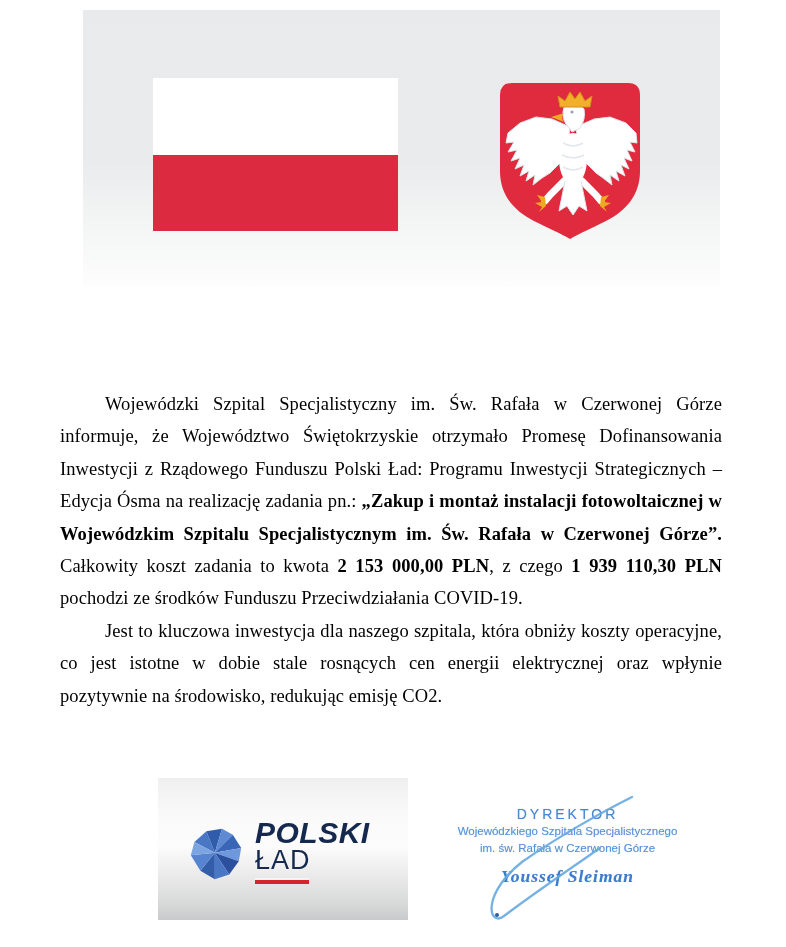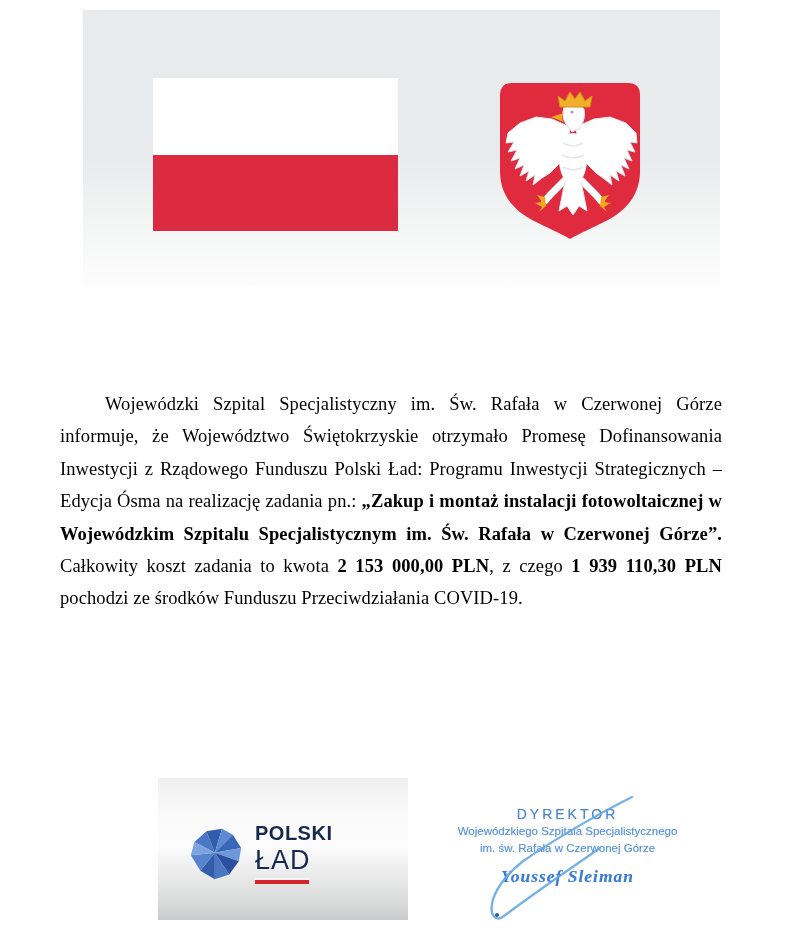--- a/index.html
+++ b/index.html
@@ -26,21 +26,21 @@
   }
   .doc-text p{margin:0;text-indent:45px;}
   .doc-text .b{font-weight:bold;}
   
   .pl-logo{
     position:absolute;left:158px;top:778px;width:250px;height:142px;
     background:linear-gradient(180deg,#efefef 0%,#fafafa 28%,#fcfcfc 48%,#ebebeb 68%,#d8d9d9 88%,#c9cacb 100%);
   }
   .pl-map{position:absolute;left:28px;top:46px;width:60px;height:60px;}
   .pl-text{position:absolute;left:97px;top:42px;font-family:"Liberation Sans","DejaVu Sans",sans-serif;color:#15294f;}
-  .pl-line1{font-size:20px;font-weight:600;letter-spacing:0.5px;line-height:26px;}
+  .pl-line1{font-size:30px;font-weight:600;letter-spacing:0.5px;line-height:26px;font-style:italic;}
   .pl-line2{font-size:27px;font-weight:400;letter-spacing:1px;line-height:27px;margin-top:1px;}
   .pl-bar{margin-top:4px;width:54px;}
   .pl-bar .w{height:2px;background:#f5f5f5;}
   .pl-bar .r{height:4px;background:#d6242c;}
   
   .stamp{
     position:absolute;left:440px;top:806px;width:255px;text-align:center;
     font-family:"Liberation Sans","DejaVu Sans",sans-serif;
   }
   .stamp-title{
@@ -87,20 +87,21 @@
 
       <path d="M64,24 Q61,34 66,41 L72,49 L80,45 Q86,36 84,26 Q80,20 74,20 Q67,20 64,24 Z" fill="#ffffff" stroke="#dde2e8" stroke-width="1"></path>
       <path d="M64,30 L51,34 L64,39 Q60,34 64,30 Z" fill="#eda920"></path>
       <circle cx="72" cy="29" r="1.6" fill="#9aa3ad"></circle>
       <path d="M60,24 L58,13 L65,18 L70,9 L75,16 L80,9 L85,18 L92,13 L90,24 Z" fill="#f2b02a" stroke="#cf8f1c" stroke-width="1"></path>
     </svg>
   </div>
 
   <div class="doc-text">
     <p><span>Wojewódzki Szpital Specjalistyczny im. Św. Rafała w Czerwonej Górze informuje, że Województwo Świętokrzyskie otrzymało Promesę Dofinansowania Inwestycji z Rządowego Funduszu Polski Ład: Programu Inwestycji Strategicznych – Edycja Ósma na realizację zadania pn.: </span><span class="b">„Zakup i montaż instalacji fotowoltaicznej w Wojewódzkim Szpitalu Specjalistycznym im. Św. Rafała w Czerwonej Górze”.</span><span> Całkowity koszt zadania to kwota </span><span class="b">2 153 000,00 PLN</span><span>, z czego </span><span class="b">1 939 110,30 PLN</span><span> pochodzi ze środków Funduszu Przeciwdziałania COVID-19.</span></p>
+    <p>Jest to kluczowa inwestycja dla naszego szpitala, która obniży koszty operacyjne, co jest istotne w dobie stale rosnących cen energii elektrycznej oraz wpłynie pozytywnie na środowisko, redukując emisję CO2.</p>
   </div>
 
   <div class="pl-logo">
     <svg class="pl-map" viewBox="0 0 100 100" aria-hidden="true">
       <polygon points="48,48 14,30 34,12" fill="#4a77c4"></polygon>
       <polygon points="48,48 34,12 60,8" fill="#2f5cab"></polygon>
       <polygon points="48,48 60,8 78,18" fill="#5d8ad2"></polygon>
       <polygon points="48,48 78,18 92,40" fill="#3a66b8"></polygon>
       <polygon points="48,48 92,40 88,62" fill="#6d99dc"></polygon>
       <polygon points="48,48 88,62 72,84" fill="#2c4f9e"></polygon>

